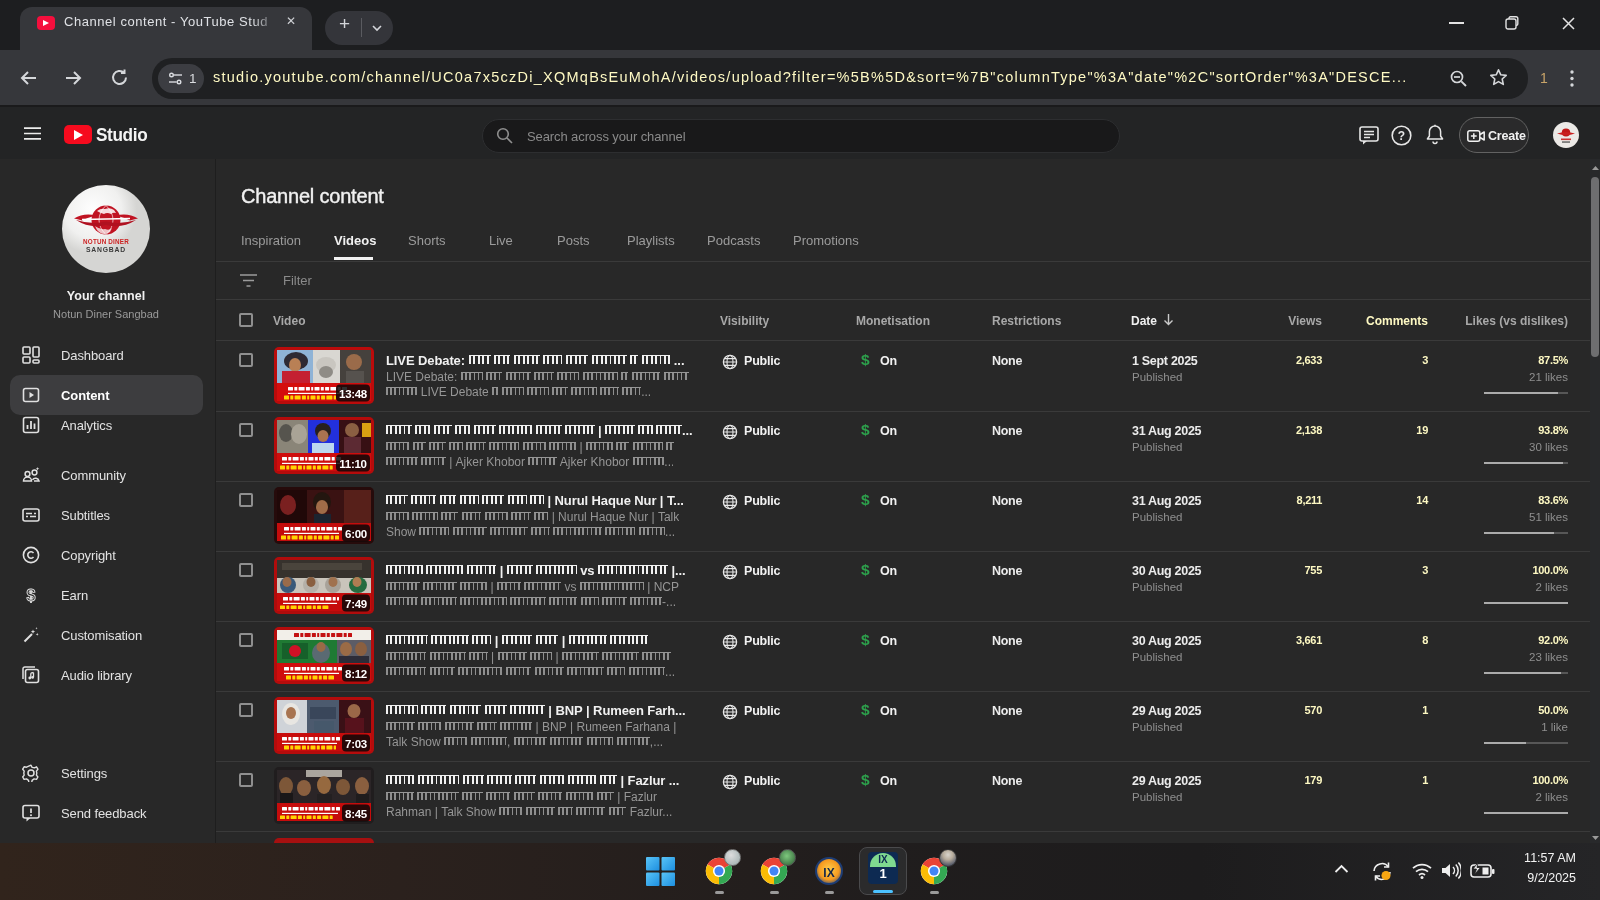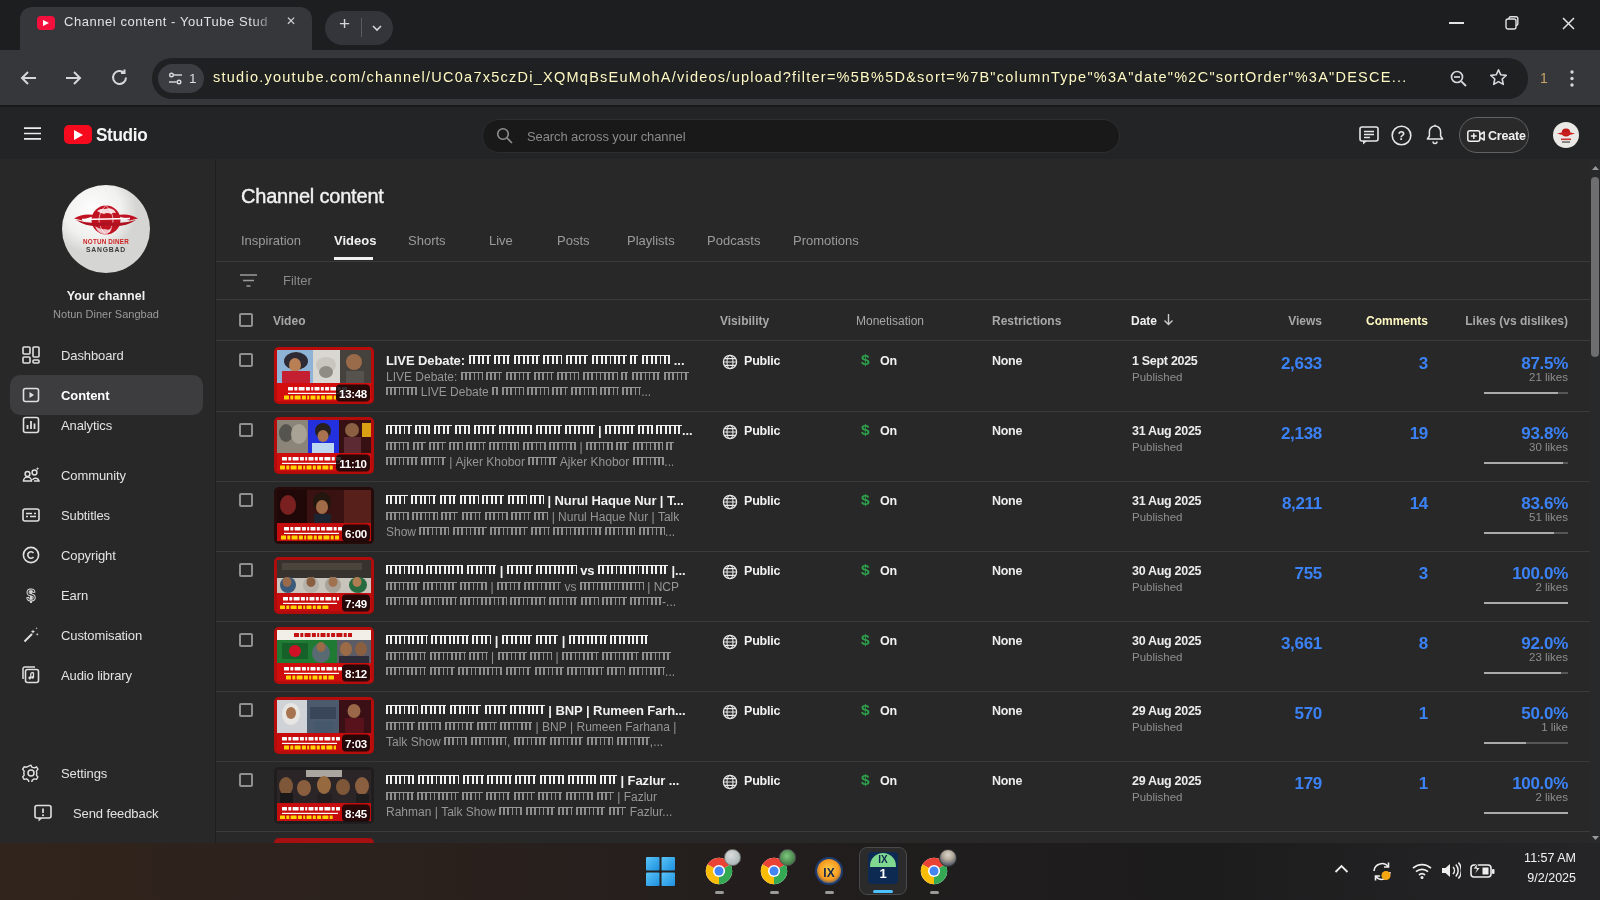--- a/index.html
+++ b/index.html
@@ -10,21 +10,21 @@
  background:repeating-linear-gradient(90deg,currentColor 0 1.6px,transparent 1.6px 4.2px);opacity:.93}
 i.bt:after{background:repeating-linear-gradient(90deg,currentColor 0 1.9px,transparent 1.9px 4.4px);opacity:1}
 i.bt{height:10px;border-top-width:1.9px}
 i.bd{height:9px}
 .trow{position:absolute;left:0;width:1600px;height:70px}
 .ttl{position:absolute;left:170px;top:12px;width:310px;white-space:nowrap;overflow:hidden;
  font-size:13px;font-weight:bold;color:#f1f1f1;letter-spacing:-.1px}
 .dsc{position:absolute;left:170px;width:310px;white-space:nowrap;overflow:hidden;
  font-size:12px;color:#969696}
 .cbx{position:absolute;width:14px;height:14px;border:2px solid #8f8f8f;border-radius:2px}
-.num{position:absolute;font-size:17px;font-weight:bold;color:#3b82f6;letter-spacing:-.3px;text-align:right}
+.num{position:absolute;font-size:11px;font-weight:bold;color:#fef9c3;letter-spacing:-.3px;text-align:right}
 .gry{position:absolute;font-size:11.5px;color:#8f8f8f;text-align:right}
 </style></head><body>
 <div class="a" style="left:0px;top:0px;width:1600px;height:50px;background:#1d1e20"></div>
 <div class="a" style="left:20px;top:7px;width:292px;height:43px;background:#36373b;border-radius:12px 12px 0 0"></div>
 <div class="a" style="left:37px;top:16px;width:18px;height:14px;background:#f50f3d;border-radius:4px">
     <div class="a" style="left:6px;top:3.5px;width:0;height:0;border-left:6px solid #fff;border-top:3.5px solid transparent;border-bottom:3.5px solid transparent"></div>
   </div>
 <div class="a" style="left:64px;top:14px;font-size:13px;color:#dfe1e5;white-space:nowrap;width:214px;overflow:hidden;letter-spacing:.55px;-webkit-mask-image:linear-gradient(90deg,#000 88%,transparent)">Channel content - YouTube Stud</div>
 <div class="a" style="left:286px;top:14px;font-size:12px;color:#cfd1d5;white-space:nowrap;">✕</div>
 <div class="a" style="left:325px;top:11px;width:68px;height:34px;background:#34353a;border-radius:17px"></div>
@@ -214,21 +214,21 @@
     </svg>
     <div class="a" style="left:61px;top:1.5px;font-size:13px;color:#e2e2e2;letter-spacing:-.1px">Audio library</div>
   </div>
 <div class="a" style="left:0;top:764px;width:216px;height:18px">
     <svg class="a" width="18" height="18" viewBox="0 0 18 18" style="left:22px;top:0px">
       <path d="M9 1.2 l1.1 2.2 2.4.4 2 -1 1.4 2.4 -1.5 1.9 .4 2 -.4 2 1.5 1.9 -1.4 2.4 -2.4-.5 -2 1.5 -.4 2.3 h-2.8 l-.4-2.3 -2-1.5 -2.4.5 -1.4-2.4 1.5-1.9 -.4-2 .4-2 -1.5-1.9 1.4-2.4 2.4.4 Z" stroke="#e0e0e0" stroke-width="1.4" fill="none" stroke-linejoin="round"></path>
       <circle cx="9" cy="9" r="3" stroke="#e0e0e0" stroke-width="1.5" fill="none"></circle>
     </svg>
     <div class="a" style="left:61px;top:1.5px;font-size:13px;color:#e2e2e2;letter-spacing:-.1px">Settings</div>
   </div>
-<div class="a" style="left:12px;top:804px;width:216px;height:18px">
+<div class="a" style="left:0;top:804px;width:216px;height:18px">
     <svg class="a" width="18" height="18" viewBox="0 0 18 18" style="left:22px;top:0px">
       <rect x="1" y="1.5" width="16" height="12.5" rx="2" stroke="#e0e0e0" fill="none" stroke-width="1.6"></rect>
       <path d="M4.5 14 V17.5 L8.5 14" fill="#e0e0e0"></path>
       <path d="M9 4.5 V9" stroke="#e0e0e0" stroke-width="1.7"></path>
       <circle cx="9" cy="11.3" r="1" fill="#e0e0e0"></circle>
     </svg>
     <div class="a" style="left:61px;top:1.5px;font-size:13px;color:#e2e2e2;letter-spacing:-.1px">Send feedback</div>
   </div>
 <div class="a" style="left:241px;top:185px;font-size:20px;color:#f1f1f1;white-space:nowrap;letter-spacing:-.2px;-webkit-text-stroke:.4px #f1f1f1">Channel content</div>
 <div class="a" style="left:241px;top:233px;font-size:13px;color:#9b9b9b;white-space:nowrap;">Inspiration</div>
@@ -242,21 +242,21 @@
 <div class="a" style="left:334px;top:257px;width:39px;height:3px;background:#f1f1f1"></div>
 <div class="a" style="left:216px;top:261px;width:1374px;height:1px;background:#3a3a3a"></div>
 <svg class="a" style="left:240px;top:274px" width="17" height="13" viewBox="0 0 17 13">
     <path d="M0 1 H17 M3 6.5 H14 M6.5 12 H10.5" stroke="#9b9b9b" stroke-width="1.7"></path>
   </svg>
 <div class="a" style="left:283px;top:273px;font-size:13px;color:#8a8a8a;white-space:nowrap;">Filter</div>
 <div class="a" style="left:216px;top:299px;width:1374px;height:1px;background:#3a3a3a"></div>
 <div class="cbx a" style="left:239px;top:313px"></div>
 <div class="a" style="left:273px;top:314px;font-size:12px;color:#a8a8a8;font-weight:bold;white-space:nowrap;">Video</div>
 <div class="a" style="left:720px;top:314px;font-size:12px;color:#a8a8a8;font-weight:bold;white-space:nowrap;">Visibility</div>
-<div class="a" style="left:856px;top:314px;font-size:12px;color:#a8a8a8;font-weight:normal;white-space:nowrap;">Monetisation</div>
+<div class="a" style="left:856px;top:314px;font-size:12px;color:#a8a8a8;font-weight:bold;white-space:nowrap;">Monetisation</div>
 <div class="a" style="left:992px;top:314px;font-size:12px;color:#a8a8a8;font-weight:bold;white-space:nowrap;">Restrictions</div>
 <div class="a" style="left:1131px;top:314px;font-size:12px;color:#f1f1f1;font-weight:bold;white-space:nowrap;">Date</div>
 <svg class="a" style="left:1163px;top:313px" width="11" height="13" viewBox="0 0 11 13">
     <path d="M5.5 1 V11 M1.5 7.5 L5.5 11.5 L9.5 7.5" stroke="#c9c9c9" stroke-width="1.4" fill="none"></path>
   </svg>
 <div class="a" style="right:278px;top:314px;font-size:12px;color:#a8a8a8;font-weight:bold;white-space:nowrap;">Views</div>
 <div class="a" style="right:172px;top:314px;font-size:12px;color:#fef9c3;font-weight:bold;white-space:nowrap;">Comments</div>
 <div class="a" style="right:32px;top:314px;font-size:12px;color:#a8a8a8;font-weight:bold;white-space:nowrap;">Likes (vs dislikes)</div>
 <div class="a" style="left:216px;top:340px;width:1374px;height:1px;background:#3a3a3a"></div>
 <div class="trow" style="top:341px">

